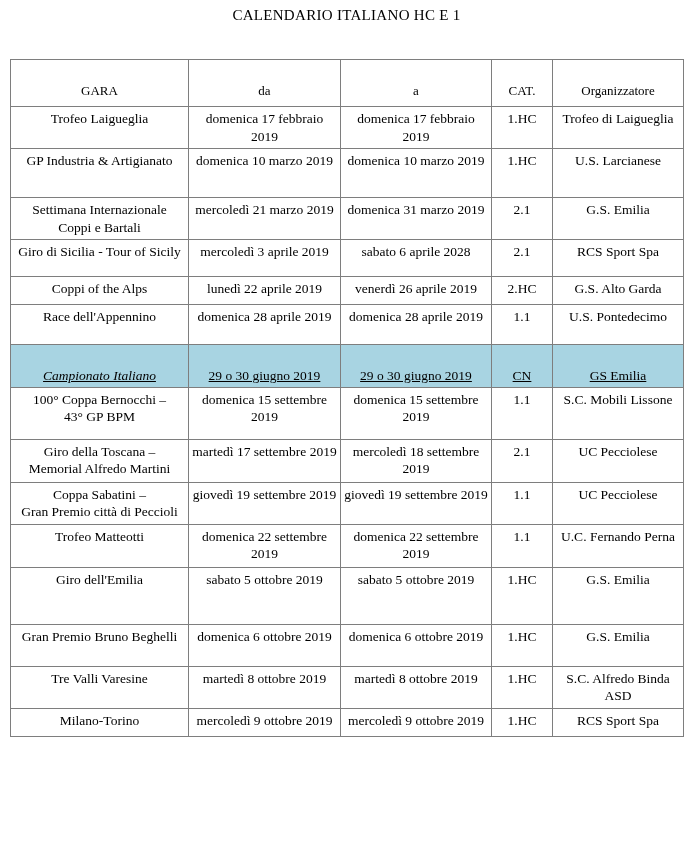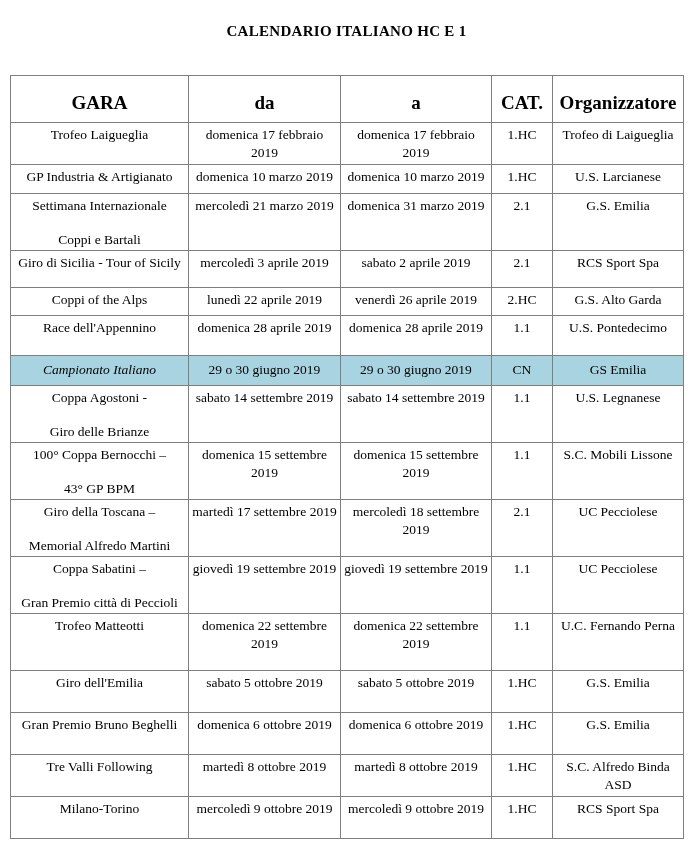--- a/index.html
+++ b/index.html
@@ -2,61 +2,61 @@
 <html><head>
 <meta charset="utf-8">
 <style>
   html,body { margin:0; padding:0; background:#ffffff; }
   body {
     width:693px; height:868px; overflow:hidden;
     font-family:"Liberation Serif", serif; color:#000;
     position:relative;
   }
   .doc-title {
-    text-align:center; font-weight:bold; font-size:15px;
-    padding-top:23px; letter-spacing:0.3px;
+    text-align:center; font-weight:normal; font-size:15px;
+    padding-top:7px; letter-spacing:0.3px;
   }
   table.calendar {
     border-collapse:collapse; table-layout:fixed;
     width:673px; margin:35px 0 0 10px;
   }
   th, td {
     border:1px solid #7e7e7e;
     text-align:center; vertical-align:top;
     font-size:13.5px; padding:3px 3px 2px 3px;
     overflow:hidden; line-height:1.3;
   }
   thead th {
-    vertical-align:bottom; font-weight:bold;
-    height:37px; font-size:19px; padding-bottom:6px;
-  }
-  td .para + .para { margin-top:16px; }
+    vertical-align:bottom; font-weight:normal;
+    height:37px; font-size:13px; padding-bottom:6px;
+  }
+  td .para + .para { margin-top:0; }
   tr.highlight td { background:#a8d4e2; }
   tr.highlight td.cell-gara { font-style:italic; }
   
   tbody tr:nth-child(1){height:42px}
-  tbody tr:nth-child(2){height:29px}
+  tbody tr:nth-child(2){height:49px}
   tbody tr:nth-child(3){height:42px}
   tbody tr:nth-child(4){height:37px}
   tbody tr:nth-child(5){height:28px}
   tbody tr:nth-child(6){height:40px}
   tbody tr:nth-child(7){height:30px}
   tbody tr:nth-child(8){height:52px}
   tbody tr:nth-child(9){height:43px}
   tbody tr:nth-child(10){height:42px}
   tbody tr:nth-child(11){height:43px}
   tbody tr:nth-child(12){height:57px}
   tbody tr:nth-child(13){height:42px}
   tbody tr:nth-child(14){height:42px}
   tbody tr:nth-child(15){height:28px}
   tbody tr:nth-child(16){height:42px}
   tbody tr:nth-child(17){height:42px}
   tbody tr:nth-child(18){height:42px}
   tbody tr:nth-child(19){height:36px}
-  tbody tr:nth-child(7) td { padding-top:5px; }
+  tbody tr:nth-child(7) td { padding-top:22px;text-decoration:underline; }
 </style>
 </head>
 <body>
 
 <div class="doc-title">CALENDARIO ITALIANO HC E 1</div>
 
 <table class="calendar">
   <colgroup>
     <col style="width:178px">
     <col style="width:152px">
@@ -127,21 +127,21 @@
         </td>
       </tr>
       <tr>
         <td class="cell-gara">
           <div class="para">Giro di Sicilia - Tour of Sicily</div>
         </td>
         <td class="cell-da">
           <div class="para">mercoledì 3 aprile 2019</div>
         </td>
         <td class="cell-a">
-          <div class="para">sabato 2 aprile 2019</div>
+          <div class="para">sabato 6 aprile 2028</div>
         </td>
         <td class="cell-cat">
           <div class="para">2.1</div>
         </td>
         <td class="cell-org">
           <div class="para">RCS Sport Spa</div>
         </td>
       </tr>
       <tr>
         <td class="cell-gara">
@@ -185,38 +185,20 @@
           <div class="para">29 o 30 giugno 2019</div>
         </td>
         <td class="cell-a">
           <div class="para">29 o 30 giugno 2019</div>
         </td>
         <td class="cell-cat">
           <div class="para">CN</div>
         </td>
         <td class="cell-org">
           <div class="para">GS Emilia</div>
-        </td>
-      </tr>
-      <tr>
-        <td class="cell-gara">
-          <div class="para">Coppa Agostoni -</div>
-          <div class="para">Giro delle Brianze</div>
-        </td>
-        <td class="cell-da">
-          <div class="para">sabato 14 settembre 2019</div>
-        </td>
-        <td class="cell-a">
-          <div class="para">sabato 14 settembre 2019</div>
-        </td>
-        <td class="cell-cat">
-          <div class="para">1.1</div>
-        </td>
-        <td class="cell-org">
-          <div class="para">U.S. Legnanese</div>
         </td>
       </tr>
       <tr>
         <td class="cell-gara">
           <div class="para">100° Coppa Bernocchi –</div>
           <div class="para">43° GP BPM</div>
         </td>
         <td class="cell-da">
           <div class="para">domenica 15 settembre 2019</div>
         </td>
@@ -312,21 +294,21 @@
         </td>
         <td class="cell-cat">
           <div class="para">1.HC</div>
         </td>
         <td class="cell-org">
           <div class="para">G.S. Emilia</div>
         </td>
       </tr>
       <tr>
         <td class="cell-gara">
-          <div class="para">Tre Valli Following</div>
+          <div class="para">Tre Valli Varesine</div>
         </td>
         <td class="cell-da">
           <div class="para">martedì 8 ottobre 2019</div>
         </td>
         <td class="cell-a">
           <div class="para">martedì 8 ottobre 2019</div>
         </td>
         <td class="cell-cat">
           <div class="para">1.HC</div>
         </td>

